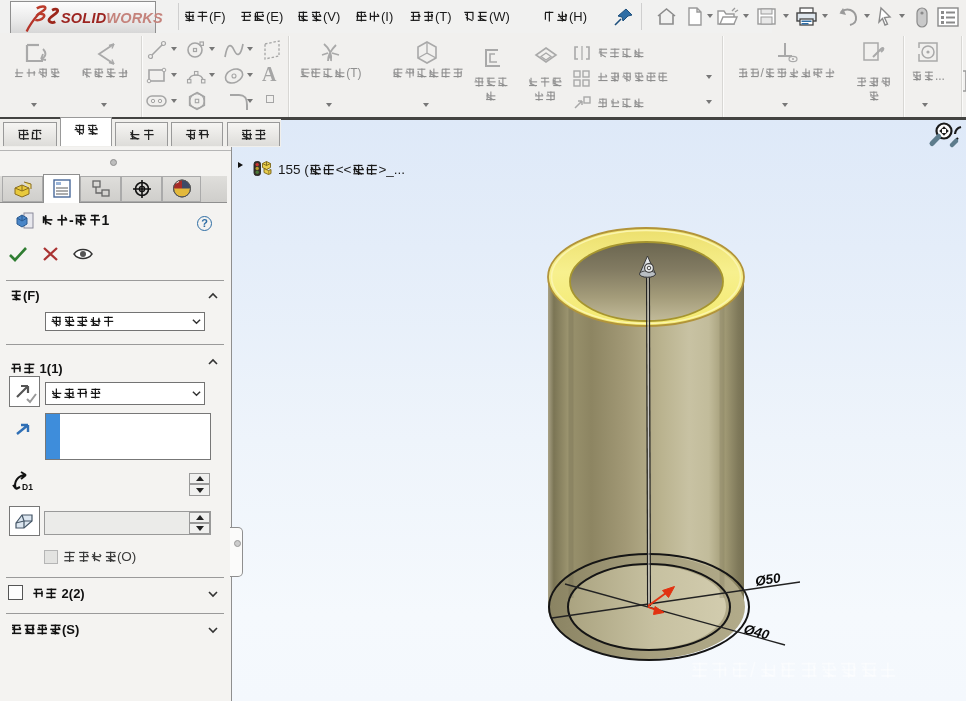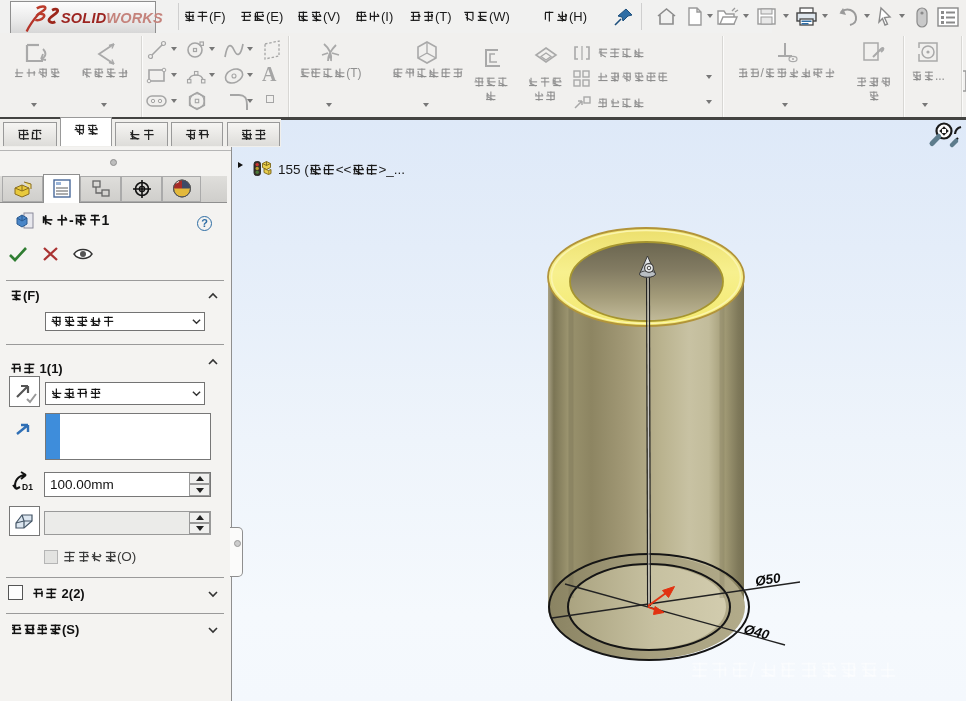--- a/index.html
+++ b/index.html
@@ -1173,21 +1173,20 @@
     <svg class="abs" style="left:14px;top:274px" width="20" height="16" viewBox="0 0 20 16">
       <path d="M3 13 L14 4 M14 4 L14 11 M14 4 L7 4" fill="none" stroke="#2f6fb5" stroke-width="2.4"></path>
     </svg>
     <div class="abs" style="left:45px;top:266px;width:166px;height:47px;background:#fff;border:1px solid #777;box-sizing:border-box;">
       <div class="abs" style="left:0;top:0;width:14px;height:45px;background:#3e8ddb;"></div>
     </div>
     <svg class="abs" style="left:11px;top:324px" width="26" height="22" viewBox="0 0 26 22">
       <path d="M5 18 C2 11 7 4 15 4 M15 4 L10 1 M15 4 L10 8 M5 18 L2 14 M5 18 L9 16" fill="none" stroke="#111" stroke-width="2"></path>
       <text x="11" y="19" font-size="8.5" font-weight="bold" fill="#111" font-family="Liberation Sans">D1</text>
     </svg>
-    <div class="abs" style="left:44px;top:325px;width:167px;height:25px;background:#fff;border:1px solid #777;box-sizing:border-box;font-size:13.5px;color:#111;line-height:23px;padding-left:5px;">100.00mm</div>
     <div class="abs" style="left:189px;top:326px;width:21px;height:23px;">
       <div class="abs" style="left:0;top:0;width:21px;height:11px;background:#f0f0ef;border:1px solid #999;box-sizing:border-box;"></div>
       <div class="abs" style="left:0;top:11px;width:21px;height:12px;background:#f0f0ef;border:1px solid #999;box-sizing:border-box;"></div>
       <div class="abs" style="left:6.5px;top:3px;width:0;height:0;border-left:4px solid transparent;border-right:4px solid transparent;border-bottom:5px solid #222;"></div>
       <div class="abs" style="left:6.5px;top:15px;width:0;height:0;border-left:4px solid transparent;border-right:4px solid transparent;border-top:5px solid #222;"></div>
     </div>
     <div class="abs" style="left:9px;top:359px;width:31px;height:30px;background:#fff;border:1px solid #777;box-sizing:border-box;">
       <svg width="29" height="28" viewBox="0 0 29 28">
         <path d="M6 16 L12 8 L22 8 L22 14 L14 21 L6 21 Z" fill="#dce6f0" stroke="#456" stroke-width="1.2"></path>
         <path d="M12 8 L14 14 L22 14 M14 14 L14 21" fill="none" stroke="#456" stroke-width="1.2"></path>

